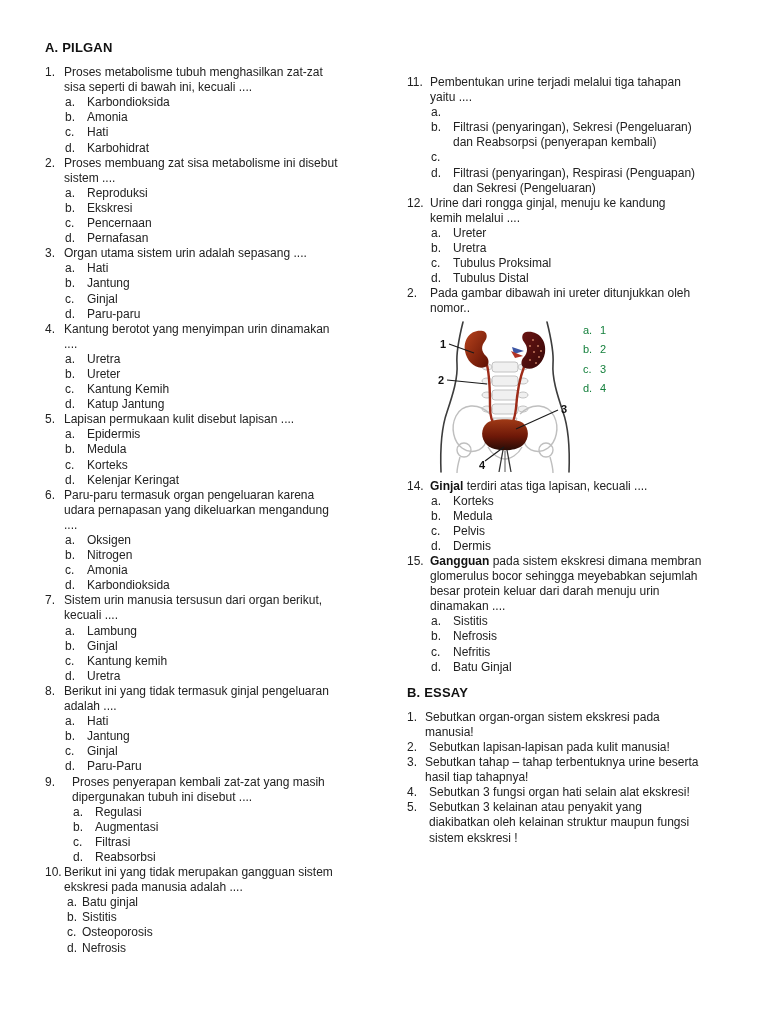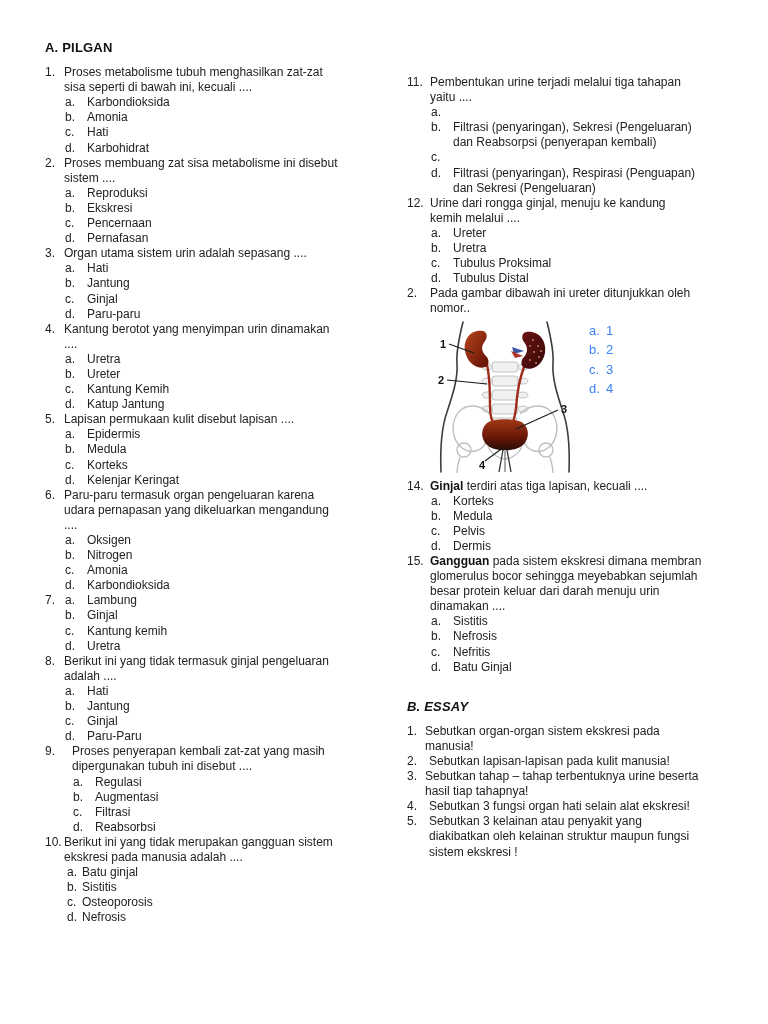--- a/index.html
+++ b/index.html
@@ -4,36 +4,36 @@
 <style>
   html,body{margin:0;padding:0;background:#ffffff;}
   body{width:768px;height:1024px;position:relative;
        font-family:"Liberation Sans","DejaVu Sans",sans-serif;
        font-size:12px;line-height:15.1px;color:#222;}
   .page{position:relative;width:768px;height:1024px;background:#ffffff;overflow:hidden;}
   .col{position:absolute;}
   .col-left{left:45px;top:40px;width:330px;}
   .col-right{left:407px;top:75px;width:330px;}
   .section-title{font-size:13px;font-weight:700;line-height:15.1px;margin-bottom:10px;letter-spacing:.2px;color:#111;}
-  .essay-title{margin-top:24px;font-style:italic;}
+  .essay-title{margin-top:10px;}
   .question{display:flex;align-items:flex-start;}
   .q-num{flex:0 0 19px;}
   .q-num.w2{flex:0 0 23px;}
   .q-num.w3{flex:0 0 18px;}
   .shift .q-num.w1{flex:0 0 27px;}
   .shift .q-num.w3{flex:0 0 22px;}
   .q-body{flex:1;min-width:0;}
   .q-text,.opt-text{white-space:pre-wrap;}
   .option{display:flex;padding-left:1px;}
   .opt-letter{flex:0 0 22px;}
   .option.tight{padding-left:3px;}
   .option.tight .opt-letter{flex:0 0 15px;}
   .figure-row{display:flex;margin:3px 0 5px 0;}
   .fig-svg{flex:0 0 150px;}
-  .fig-options{margin-left:9px;padding-top:1px;font-size:13px;line-height:19.5px;color:#3b82f6;}
+  .fig-options{margin-left:3px;padding-top:1px;font-size:11px;line-height:19.5px;color:#15803d;}
   .fig-letter{display:inline-block;width:17px;}
   b{font-weight:700;color:#111;}
 </style>
 </head>
 <body>
 
 <div class="page">
   <div class="col col-left">
     <div class="section-title">A. PILGAN</div>
     <div id="qs-left">
@@ -170,20 +170,22 @@
             </div>
             <div class="option">
               <span class="opt-letter">d.</span>
               <div class="opt-text">Karbondioksida</div>
             </div>
           </div>
         </div>
         <div class="question">
           <span class="q-num w1">7.</span>
           <div class="q-body">
+            <div class="q-text">Sistem urin manusia tersusun dari organ berikut,
+kecuali ....</div>
             <div class="option">
               <span class="opt-letter">a.</span>
               <div class="opt-text">Lambung</div>
             </div>
             <div class="option">
               <span class="opt-letter">b.</span>
               <div class="opt-text">Ginjal</div>
             </div>
             <div class="option">
               <span class="opt-letter">c.</span>

